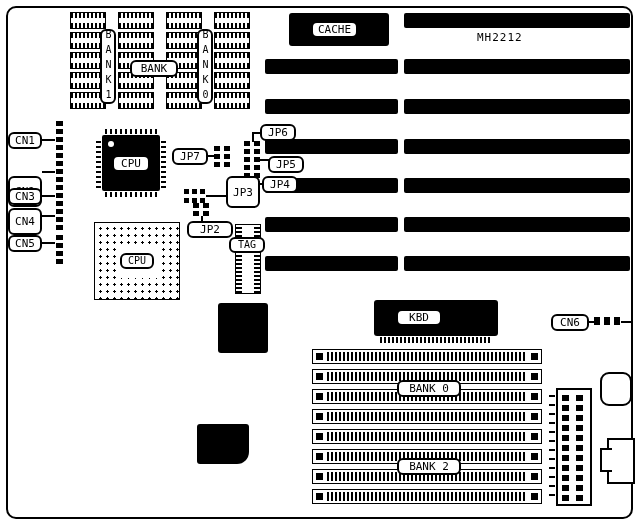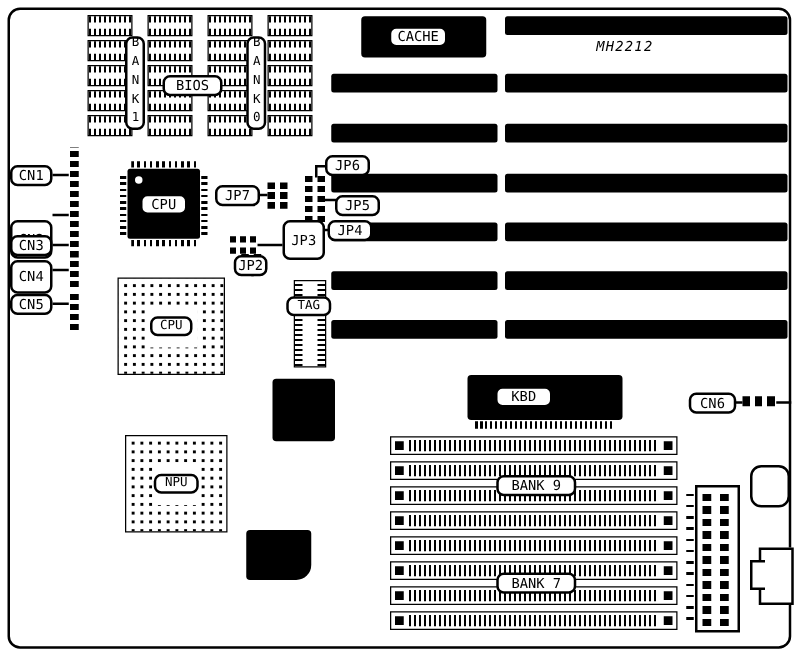--- a/index.html
+++ b/index.html
@@ -69,21 +69,21 @@
   .pwr{position:absolute;left:556px;top:388px;width:32px;height:114px;border:2px solid #000;z-index:2;background:#fff;}
   .pwr-col{position:absolute;top:3px;bottom:3px;width:7px;
     background-image:repeating-linear-gradient(0deg,#000 0 6px,transparent 6px 10px);}
   .pwr-ticks{position:absolute;left:549px;top:392px;width:6px;height:104px;z-index:1;
     background-image:repeating-linear-gradient(0deg,#000 0 2px,transparent 2px 9px);}
 
   .roundconn{position:absolute;left:600px;top:372px;width:28px;height:30px;border:2px solid #000;border-radius:9px;background:#fff;z-index:2;}
   .stepconn{position:absolute;left:607px;top:438px;width:24px;height:42px;border:2px solid #000;background:#fff;z-index:2;}
   .stepconn-tab{position:absolute;left:600px;top:448px;width:10px;height:20px;border:2px solid #000;border-right:none;background:#fff;z-index:3;}
 
-  .model{position:absolute;left:477px;top:31px;font-size:11px;letter-spacing:1px;z-index:2;font-style:italic;}
+  .model{position:absolute;left:477px;top:31px;font-size:11px;letter-spacing:1px;z-index:2;}
   .kbdpins{position:absolute;left:380px;top:337px;width:112px;height:6px;z-index:2;
     background-image:repeating-linear-gradient(90deg,#000 0 2px,transparent 2px 4px);}
 </style>
 </head>
 <body>
 
 <div class="canvas">
 
   <div class="abs board"></div>
 
@@ -123,42 +123,38 @@
     <div class="dipchip"></div>
       <div class="dipchip"></div>
       <div class="dipchip"></div>
       <div class="dipchip"></div>
     <div class="dipchip"></div>
       <div class="dipchip"></div>
       <div class="dipchip"></div>
       <div class="dipchip"></div>
   </div>
   <div class="lbl lblv" style="left:100px;top:29px;width:16px;height:75px">BANK1</div>
-  <div class="lbl" style="left:130px;top:60px;width:48px;height:17px">BIOS</div>
+  <div class="lbl" style="left:130px;top:60px;width:48px;height:17px">BANK</div>
   <div class="lbl lblv" style="left:197px;top:29px;width:16px;height:75px">BANK0</div>
 
   <div class="qfp" style="left:96px;top:129px;width:70px;height:68px">
     <div class="pt"></div>
     <div class="pb"></div>
     <div class="pl"></div>
     <div class="pr"></div>
     <div class="qfp-body"></div>
     <div class="pin1"></div>
     <div class="lbl" style="left:16px;top:26px;width:38px;height:17px">CPU</div>
   </div>
 
   <div class="pga" style="left:94px;top:222px;width:84px;height:76px">
     <div class="pga-inner"></div>
     <div class="lbl" style="left:25px;top:30px;width:34px;height:16px;font-size:10px">CPU</div>
   </div>
 
-  <div class="pga" style="left:100px;top:348px;width:80px;height:76px">
-    <div class="pga-inner"></div>
-    <div class="lbl" style="left:22px;top:30px;width:36px;height:16px;font-size:10px">NPU</div>
-  </div>
 
   <div class="blackchip" style="left:218px;top:303px;width:50px;height:50px"></div>
   <div class="blackchip" style="left:197px;top:424px;width:52px;height:40px;border-bottom-right-radius:12px"></div>
 
   <div class="dipv" style="left:235px;top:224px;width:24px;height:68px"></div>
   <div class="lbl" style="left:229px;top:237px;width:36px;height:16px;font-size:10px">TAG</div>
 
   <div class="blackchip" style="left:374px;top:300px;width:124px;height:36px"></div>
   <div class="lbl" style="left:396px;top:309px;width:46px;height:17px">KBD</div>
   <div class="kbdpins"></div>
@@ -200,34 +196,34 @@
   <div class="wire" style="left:260px;top:159px;width:10px;height:2px"></div>
   <div class="lbl" style="left:262px;top:176px;width:36px;height:17px">JP4</div>
   <div class="wire" style="left:258px;top:183px;width:6px;height:2px"></div>
 
   <div class="pinsrow2" style="left:184px;top:189px;width:22px"></div>
   <div class="wire" style="left:206px;top:195px;width:20px;height:2px"></div>
   <div class="lbl" style="left:226px;top:176px;width:34px;height:32px">JP3</div>
 
   <div class="pins2col" style="left:193px;top:203px;height:13px"></div>
   <div class="wire" style="left:201px;top:216px;width:2px;height:5px"></div>
-  <div class="lbl" style="left:187px;top:204px;width:27px;height:17px">JP2</div>
+  <div class="lbl" style="left:187px;top:221px;width:46px;height:17px">JP2</div>
 
   <div class="simmstack">
     <div class="simm"></div>
     <div class="simm"></div>
     <div class="simm"></div>
     <div class="simm"></div>
     <div class="simm"></div>
     <div class="simm"></div>
     <div class="simm"></div>
     <div class="simm"></div>
   </div>
-  <div class="lbl" style="left:397px;top:380px;width:64px;height:17px">BANK 9</div>
-  <div class="lbl" style="left:397px;top:458px;width:64px;height:17px">BANK 7</div>
+  <div class="lbl" style="left:397px;top:380px;width:64px;height:17px">BANK 0</div>
+  <div class="lbl" style="left:397px;top:458px;width:64px;height:17px">BANK 2</div>
 
   <div class="pwr-ticks"></div>
   <div class="pwr">
     <div class="pwr-col" style="left:4px"></div>
     <div class="pwr-col" style="left:18px"></div>
   </div>
 
   <div class="roundconn"></div>
   <div class="stepconn-tab"></div>
   <div class="stepconn"></div>

